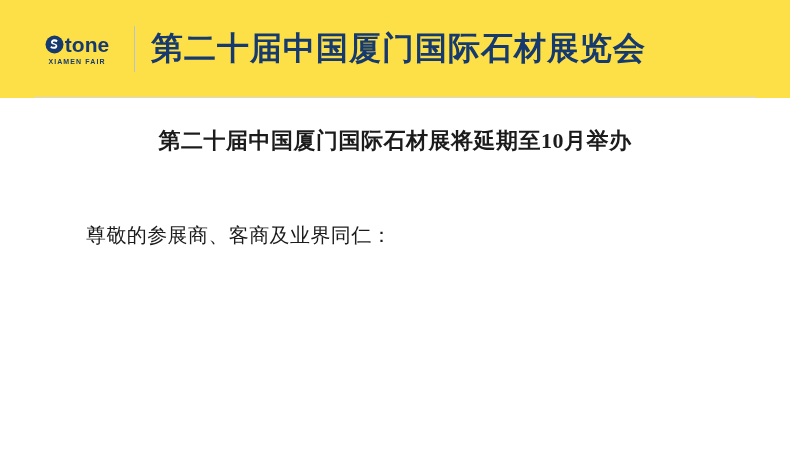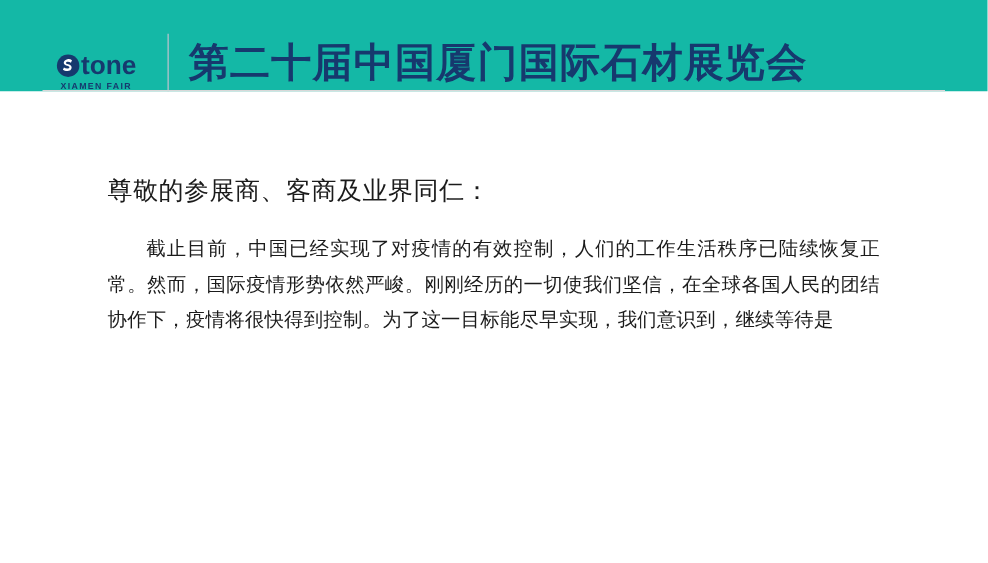--- a/index.html
+++ b/index.html
@@ -17,24 +17,24 @@
     position: relative;
     width: 790px;
     height: 450px;
     background: #ffffff;
     box-sizing: border-box;
   }
 
   
   .header {
     position: relative;
-    height: 73px;
-    background: #14b8a6;
+    height: 98px;
+    background: #fde047;
     display: flex;
-    align-items: flex-end;
+    align-items: center;
     padding-left: 34px;
     box-sizing: border-box;
   }
   .header-rule {
     position: absolute;
     left: 34px;
     right: 34px;
     bottom: 0;
     height: 1px;
     background: #d8d8d8;
@@ -179,17 +179,17 @@
 
     <div class="logo-divider"></div>
 
 
     <div class="header-title">第二十届中国厦门国际石材展览会</div>
 
     <div class="header-rule"></div>
   </div>
 
   <div class="content">
+    <div class="notice-subtitle">第二十届中国厦门国际石材展将延期至10月举办</div>
     <div class="salutation">尊敬的参展商、客商及业界同仁：</div>
-    <div class="para">截止目前，中国已经实现了对疫情的有效控制，人们的工作生活秩序已陆续恢复正常。然而，国际疫情形势依然严峻。刚刚经历的一切使我们坚信，在全球各国人民的团结协作下，疫情将很快得到控制。为了这一目标能尽早实现，我们意识到，继续等待是</div>
   </div>
 
 </div>
 
 </body></html>

